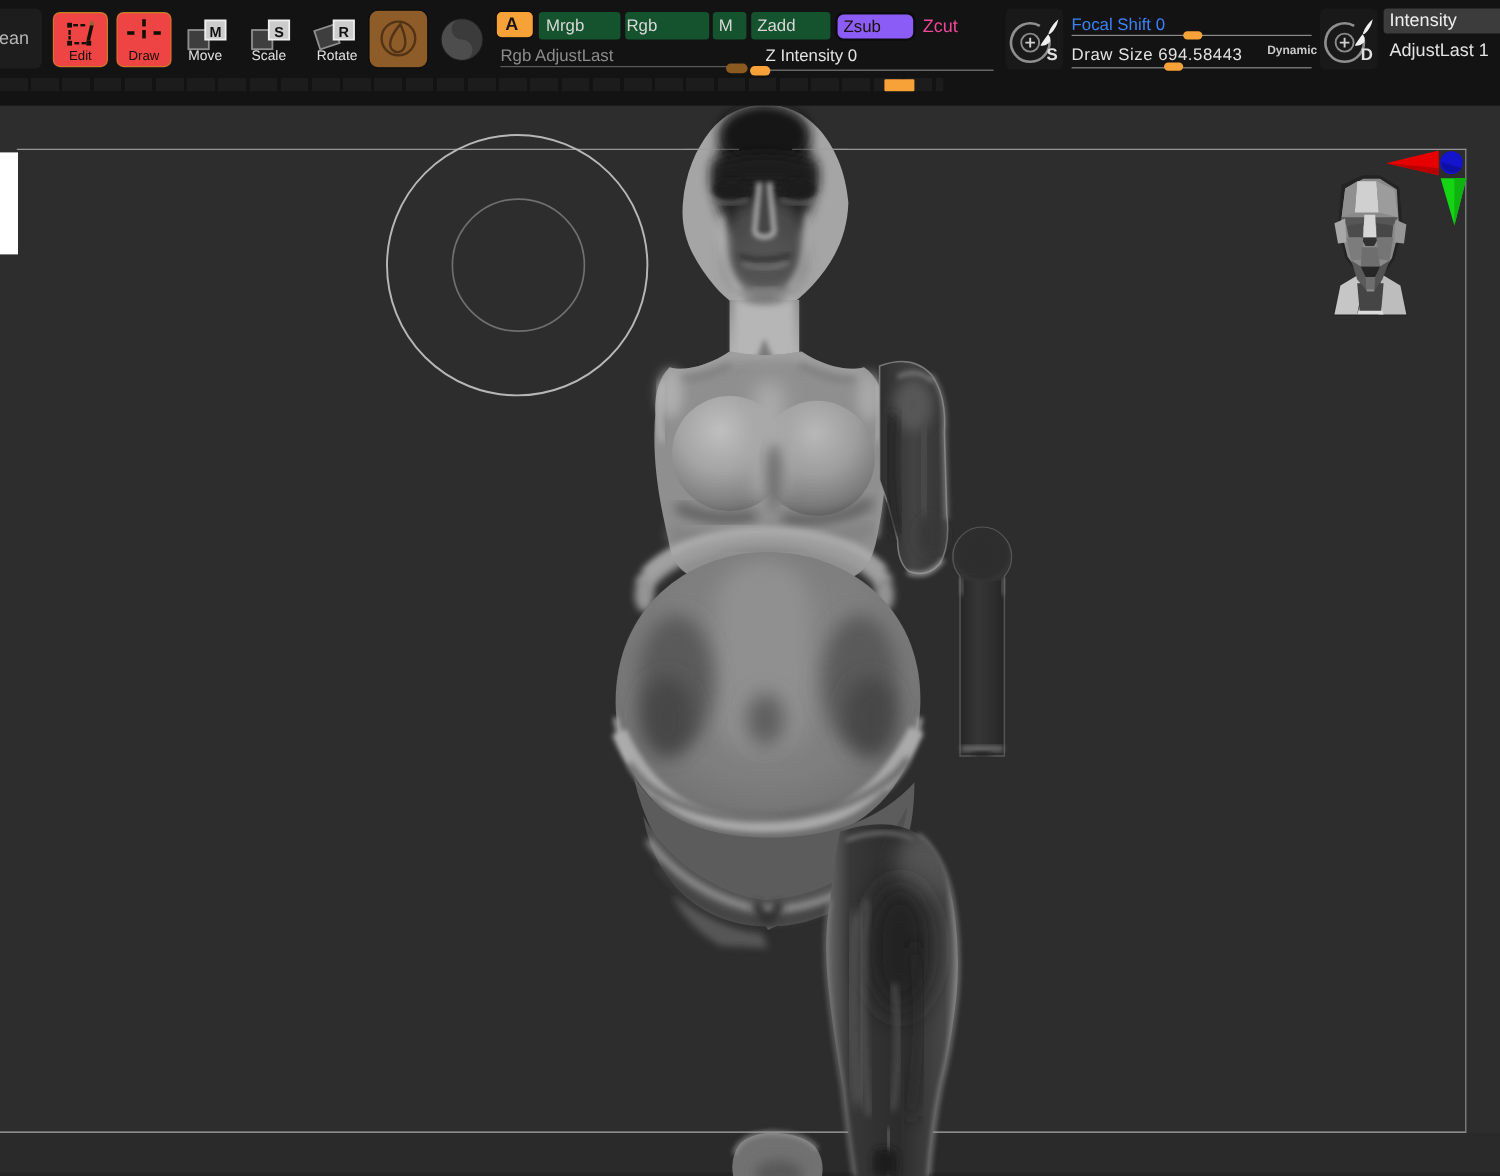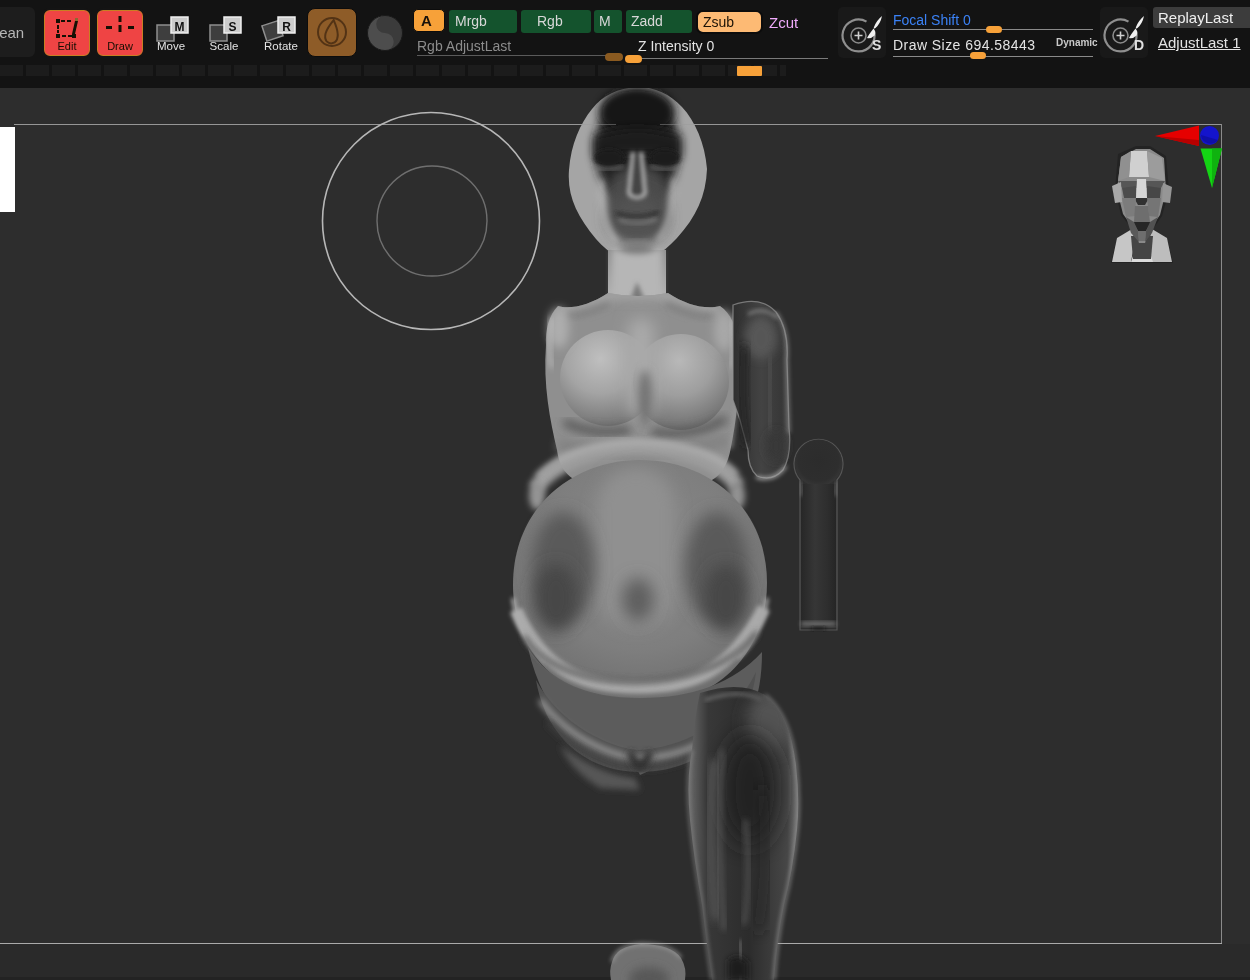--- a/index.html
+++ b/index.html
@@ -335,28 +335,28 @@
       <circle cx="19" cy="19" r="17.5" fill="#3b3b3b"></circle>
       <path d="M19 1.5 A17.5 17.5 0 0 0 19 36.5 A8.75 8.75 0 0 0 19 19 A8.75 8.75 0 0 1 19 1.5 Z" fill="#4d4d4d"></path>
       <circle cx="19" cy="19" r="17.5" fill="none" stroke="#1a1a1a" stroke-width="1"></circle>
     </svg>
 
     <div class="abs" style="left:413px;top:9px;width:32px;height:23px;background:#f7a139;border:1px solid #0c0c0c;border-radius:5px;">
       <div style="position:absolute;left:7px;top:2px;font-size:15px;font-weight:bold;color:#19110a;">A</div>
     </div>
 
     <div class="smallbtn" style="left:449px;top:10px;width:68px;height:23px;"><span style="margin-left:6px;">Mrgb</span></div>
-    <div class="smallbtn" style="left:521px;top:10px;width:70px;height:23px;"><span style="margin-left:16px;">Rgb</span></div>
+    <div class="smallbtn" style="left:521px;top:10px;width:70px;height:23px;"><span style="margin-left:1px;">Rgb</span></div>
     <div class="smallbtn" style="left:594px;top:10px;width:28px;height:23px;"><span style="margin-left:5px;">M</span></div>
     <div class="smallbtn" style="left:626px;top:10px;width:66px;height:23px;"><span style="margin-left:5px;">Zadd</span></div>
 
-    <div class="abs" style="left:696px;top:10px;width:67px;height:24px;background:#fdba74;border:2px solid #0c0c0c;border-radius:7px;">
+    <div class="abs" style="left:696px;top:10px;width:67px;height:24px;background:#8b5cf6;border:2px solid #0c0c0c;border-radius:7px;">
       <div style="position:absolute;left:5px;top:2px;font-size:14px;color:#1b1206;">Zsub</div>
     </div>
-    <div class="tbtxt" style="left:769px;top:14px;font-size:15px;color:#f0abfc;">Zcut</div>
+    <div class="tbtxt" style="left:769px;top:14px;font-size:15px;color:#ec4899;">Zcut</div>
 
     <div class="tbtxt" style="left:417px;top:38px;font-size:14px;color:#8c8c8c;">Rgb AdjustLast</div>
     <div class="abs" style="left:417px;top:55px;width:190px;height:1px;background:#5a5a5a;"></div>
     <div class="abs" style="left:605px;top:53px;width:18px;height:8px;background:#8a5a20;border-radius:4px;"></div>
 
     <div class="tbtxt" style="left:638px;top:38px;font-size:14px;color:#e3e3e3;">Z Intensity 0</div>
     <div class="abs" style="left:641px;top:58px;width:187px;height:1px;background:#7a7a7a;"></div>
     <div class="abs" style="left:625px;top:55px;width:17px;height:8px;background:#f7a139;border-radius:4px;"></div>
 
     <div class="abs" style="left:838px;top:7px;width:48px;height:51px;background:#191919;border-radius:5px;"></div>
@@ -382,16 +382,16 @@
     <svg class="abs" style="left:1100px;top:7px;" width="48" height="51" viewBox="0 0 48 51">
       <path d="M28.5 14.6 A16 16 0 1 0 36 24.4" fill="none" stroke="#8f8f8f" stroke-width="2.2"></path>
       <circle cx="20.5" cy="28.5" r="7.5" fill="none" stroke="#8a8a8a" stroke-width="1.6"></circle>
       <path d="M20.5 24.5 v8 M16.5 28.5 h8" stroke="#cfcfcf" stroke-width="1.6"></path>
       <path d="M44 9 Q38.5 13.5 36 20 Q35 22.5 37.5 21 Q42.5 16.5 44 9 Z" fill="#f0f0f0"></path>
       <path d="M35.5 21.5 Q30.5 28 29 31 Q33 32 36.5 28.5 Q38.5 25 35.5 21.5 Z" fill="#f0f0f0"></path>
       <text x="34" y="43" font-size="14" font-weight="bold" fill="#e0e0e0" font-family="Liberation Sans">D</text>
     </svg>
 
     <div class="abs" style="left:1153px;top:7px;width:97px;height:21px;background:#3c3c3c;border-radius:3px 0 0 3px;"></div>
-    <div class="tbtxt" style="left:1158px;top:9px;font-size:15px;color:#efefef;">ReplayLast</div>
-    <div class="tbtxt" style="left:1158px;top:34px;font-size:15px;color:#e3e3e3;text-decoration:underline;">AdjustLast 1</div>
+    <div class="tbtxt" style="left:1158px;top:9px;font-size:15px;color:#efefef;">Intensity</div>
+    <div class="tbtxt" style="left:1158px;top:34px;font-size:15px;color:#e3e3e3;">AdjustLast 1</div>
   </div>
 </div>
 
 </body></html>

